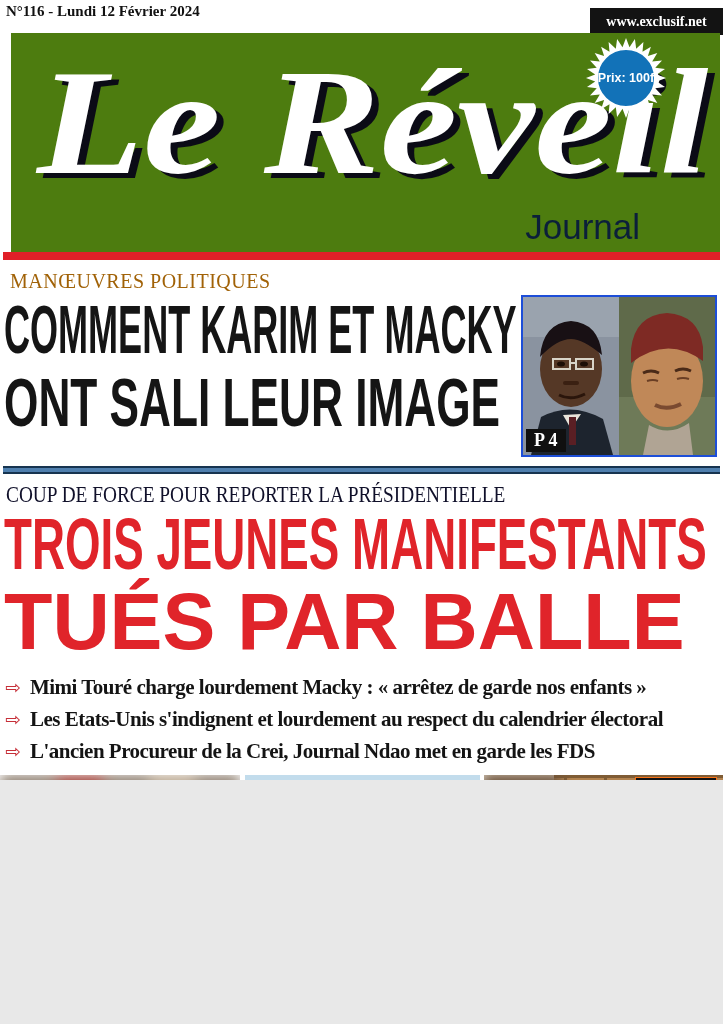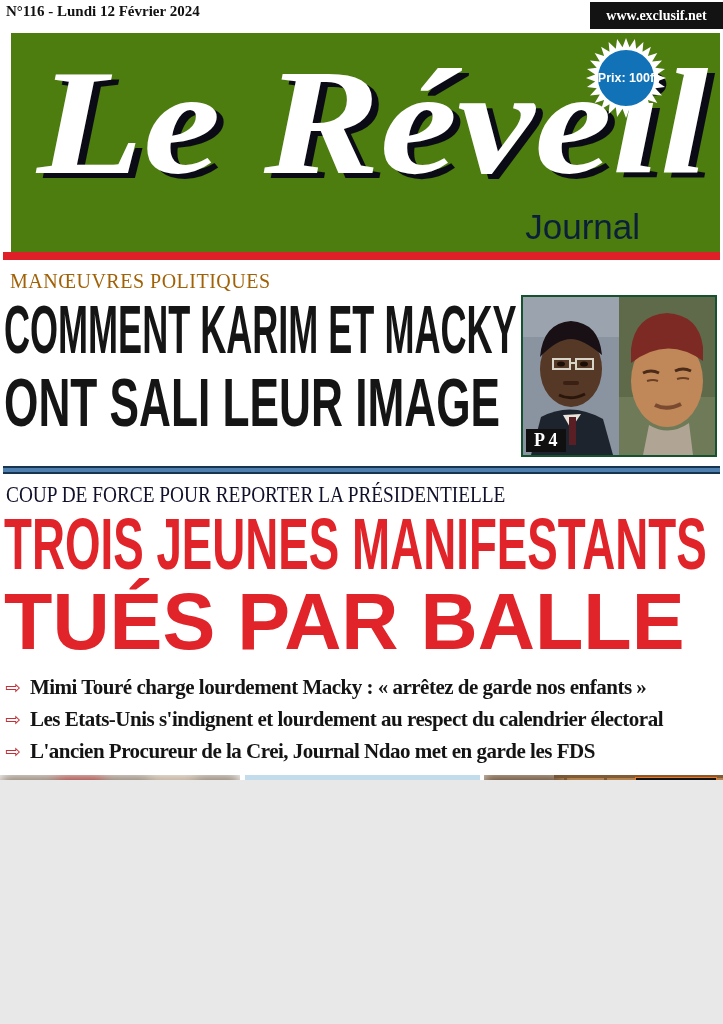--- a/index.html
+++ b/index.html
@@ -1,21 +1,21 @@
 <!DOCTYPE html>
 <html><head>
 <meta charset="utf-8">
 <style>
   html,body{margin:0;padding:0;background:#e8e8e8;}
   .page{position:relative;width:723px;height:780px;background:#ffffff;overflow:hidden;
         font-family:"Liberation Serif",serif;}
   
   .issue-line{position:absolute;left:6px;top:3px;font-size:15px;font-weight:bold;color:#111;
               font-family:"Liberation Serif",serif;}
-  .website-box{position:absolute;right:0;top:2px;width:133px;height:27px;background:#131313;
+  .website-box{position:absolute;right:0;top:8px;width:133px;height:27px;background:#131313;
                color:#fff;font-size:14px;font-weight:bold;text-align:center;line-height:27px;
                font-family:"Liberation Serif",serif;}
   
   .masthead{position:absolute;left:11px;right:3px;top:33px;height:219px;background:#4d7c0f;padding-left:24px;}
   .masthead-title{position:absolute;left:26px;top:14px;font-size:150px;line-height:1;
                   font-style:italic;font-weight:bold;color:#ffffff;white-space:nowrap;
                   font-family:"Liberation Serif",serif;
                   text-shadow:6px 5px 0 #0b0b16;
                   transform:scaleX(1.16);transform-origin:left top;}
   .masthead-subtitle{position:absolute;right:80px;bottom:8px;font-size:35px;line-height:1;
@@ -23,21 +23,21 @@
   .price-badge{position:absolute;right:53px;top:4px;width:82px;height:82px;}
   .redbar{position:absolute;left:3px;right:3px;top:252px;height:8px;background:#e02028;}
   
   .kicker1{position:absolute;left:10px;top:270px;font-size:20px;color:#a16207;letter-spacing:0.5px;
            font-family:"Liberation Serif",serif;white-space:nowrap;}
   .hl-black{position:absolute;left:4px;color:#151515;font-family:"Liberation Sans",sans-serif;
             font-weight:bold;font-size:68px;line-height:1;white-space:nowrap;
             transform-origin:left top;display:inline-block;}
   .hl-black.l1{top:295px;transform:scaleX(0.53);}
   .hl-black.l2{top:368px;transform:scaleX(0.65);}
-  .photo1{position:absolute;left:521px;top:295px;width:192px;height:158px;border:2px solid #14532d;
+  .photo1{position:absolute;left:521px;top:295px;width:192px;height:158px;border:2px solid #1d4ed8;
           background:#1d4ed8;}
   .photo1 svg{display:block;width:100%;height:100%;}
   .pref-box{position:absolute;left:3px;bottom:3px;background:#101010;color:#fff;font-weight:bold;
             font-size:18px;padding:1px 8px;font-family:"Liberation Serif",serif;}
   
   .separator{position:absolute;left:3px;right:3px;top:466px;height:4px;background:#4f7fae;
              border-top:2px solid #173450;border-bottom:2px solid #173450;}
   
   .kicker2{position:absolute;left:6px;top:482px;font-size:23px;color:#10102a;white-space:nowrap;
            font-family:"Liberation Serif",serif;transform:scaleX(0.84);transform-origin:left top;}

